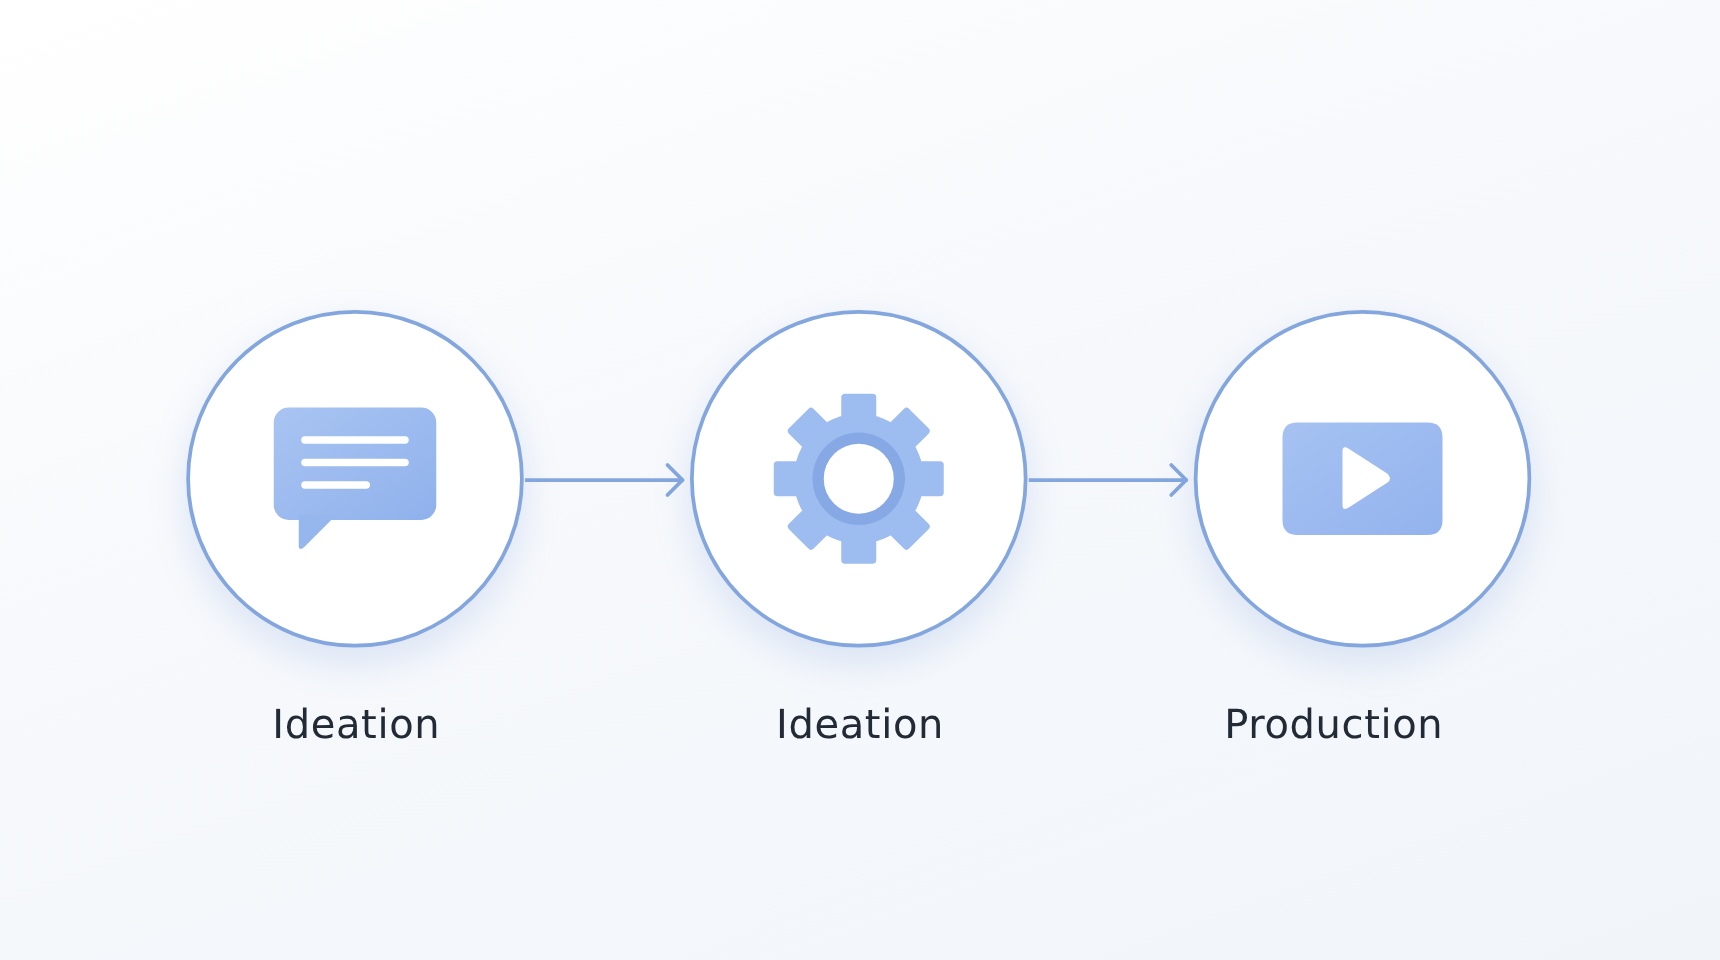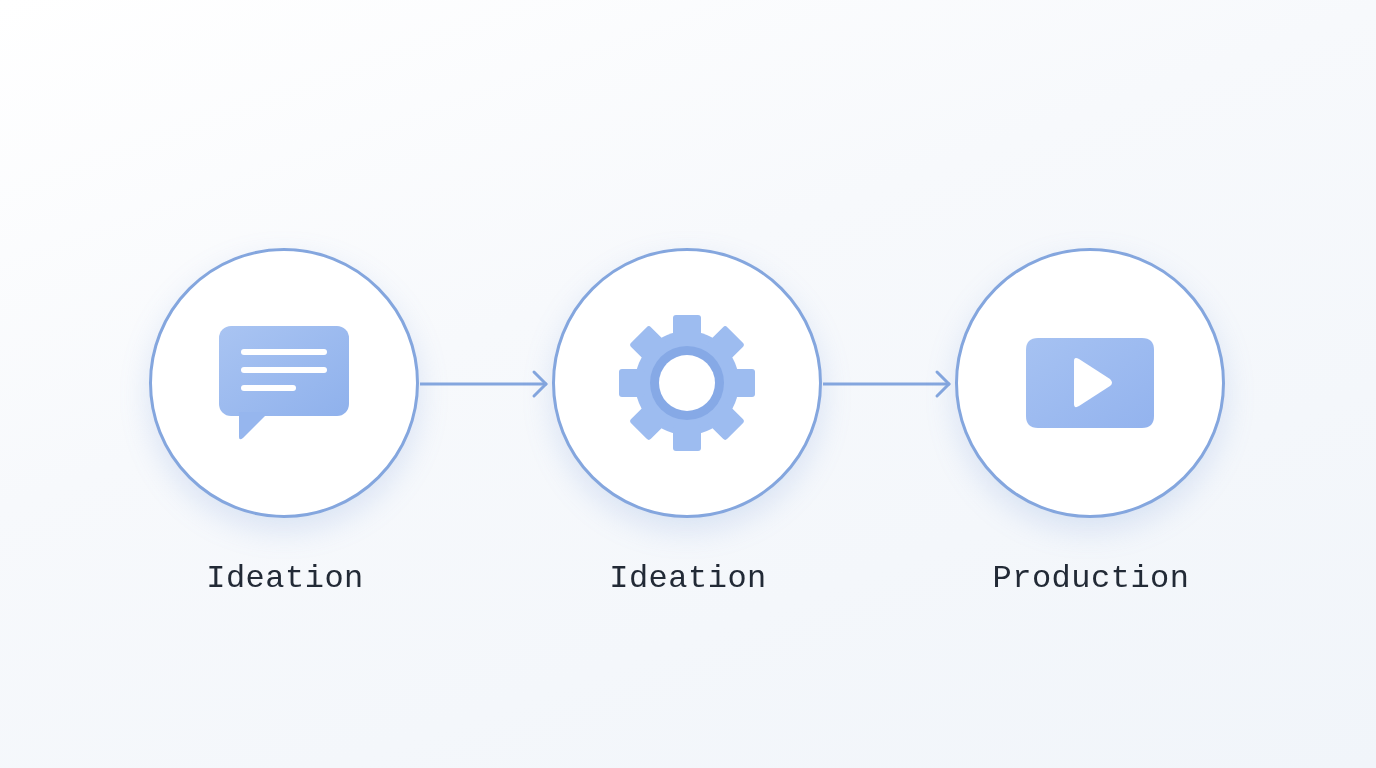--- a/index.html
+++ b/index.html
@@ -2,21 +2,21 @@
 <html><head>
   <meta charset="utf-8">
   <style>
     html, body { margin: 0; padding: 0; }
     body {
       width: 1376px; height: 768px; overflow: hidden;
       background: linear-gradient(160deg, #ffffff 0%, #f7f9fc 40%, #f1f5fa 100%);
       font-family: "DejaVu Sans", sans-serif;
       position: relative;
     }
-    .stage { position: absolute; inset: 0; font-family: Liberation Mono, monospace; }
+    .stage { position: absolute; inset: 0; }
     .node {
       position: absolute;
       width: 270px; height: 270px;
       border-radius: 50%;
       background: #ffffff;
       border: 3px solid #84a6de;
       box-sizing: border-box;
       box-shadow: 0 12px 30px rgba(120,155,220,0.22);
       display: flex; align-items: center; justify-content: center;
     }
@@ -95,15 +95,15 @@
           <linearGradient id="g3" x1="0" y1="0" x2="1" y2="1">
             <stop offset="0" stop-color="#a6c2f2"></stop>
             <stop offset="1" stop-color="#93b3ee"></stop>
           </linearGradient>
         </defs>
         <path d="M14 2 H118 Q130 2 130 14 V80 Q130 92 118 92 H14 Q2 92 2 80 V14 Q2 2 14 2 Z" fill="url(#g3)"></path>
         <path d="M50 25 Q50 20 55 23 L86 43 Q90 47 86 50 L55 70 Q50 73 50 68 Z" fill="#ffffff"></path>
       </svg>
     </span>
   </div>
-  <div class="label" style="left:941px; top:560px;">Production</div>
+  <div class="label" style="left:917px; top:560px;">Production</div>
 
 </div>
 
 </body></html>

